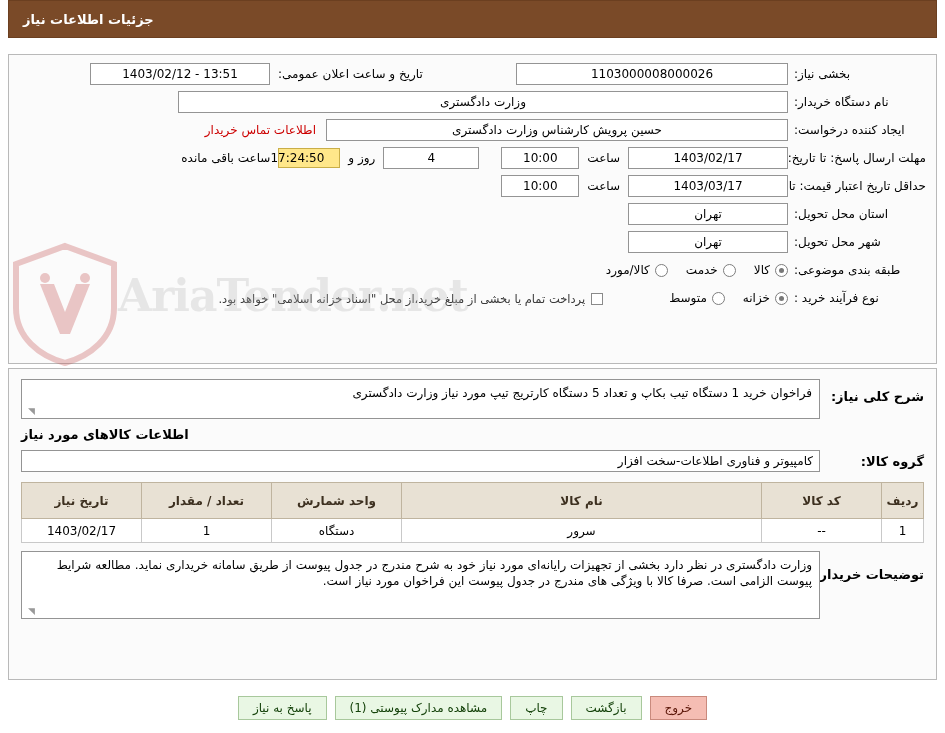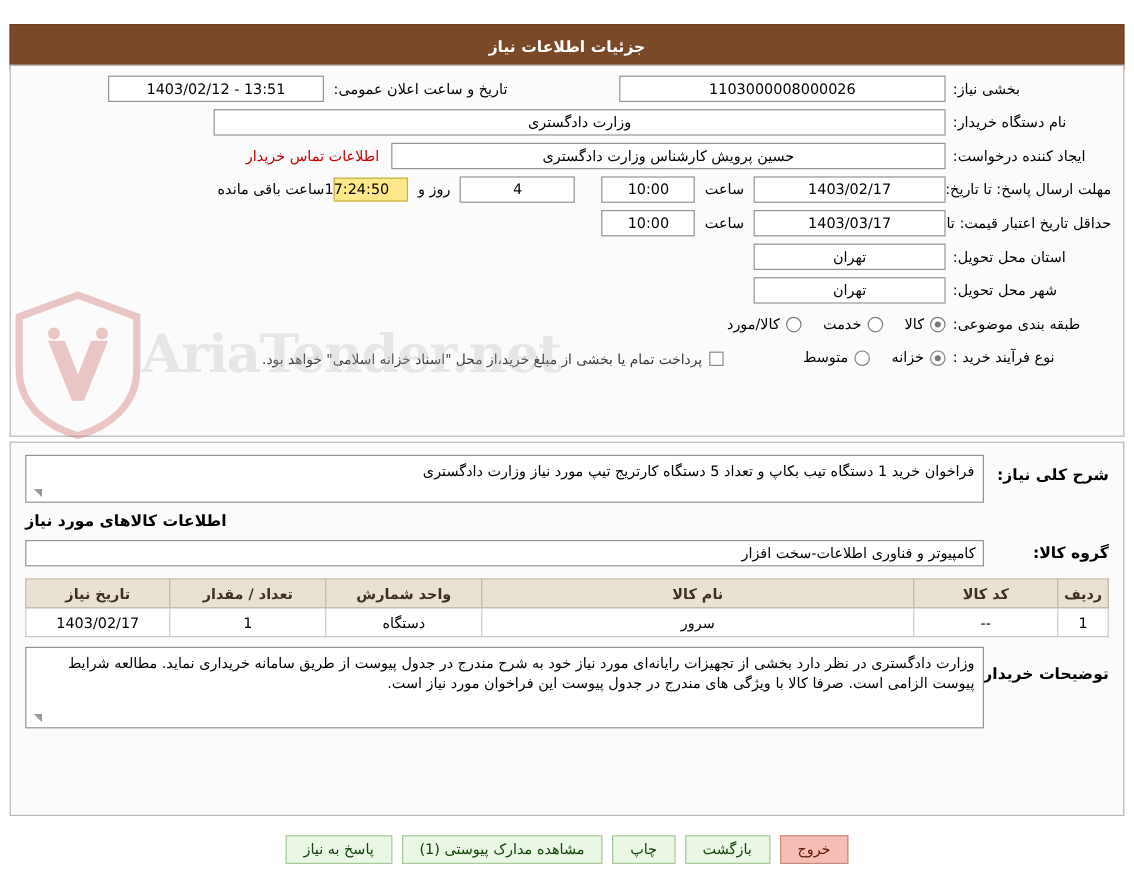--- a/index.html
+++ b/index.html
@@ -17,27 +17,27 @@
     position: relative;
     width: 945px;
     height: 733px;
     background: #fff;
     overflow: hidden;
   }
 
   
   .header-bar {
     position: absolute;
-    top: 20px; right: 8px; left: 8px;
+    top: 0; right: 8px; left: 8px;
     height: 38px;
     background: #7a4a28;
     border: 1px solid #6b3f20;
     display: flex;
     align-items: center;
-    justify-content: center;
+    justify-content: flex-end;
     padding: 0 14px;
   }
   .header-title {
     color: #ffffff;
     font-size: 13px;
     font-weight: bold;
   }
 
   
   .panel {
@@ -213,21 +213,21 @@
   table.items {
     border-collapse: collapse;
     width: 100%;
     font-size: 12px;
     background: #fff;
   }
   table.items th {
     background: #e8e1d4;
     border: 1px solid #bfb49f;
     font-weight: bold;
-    height: 24px;
+    height: 36px;
     padding: 2px 4px;
     text-align: center;
     color: #3d3020;
   }
   table.items td {
     border: 1px solid #c9c9c9;
     height: 24px;
     padding: 2px 4px;
     text-align: center;
     background: #fff;

